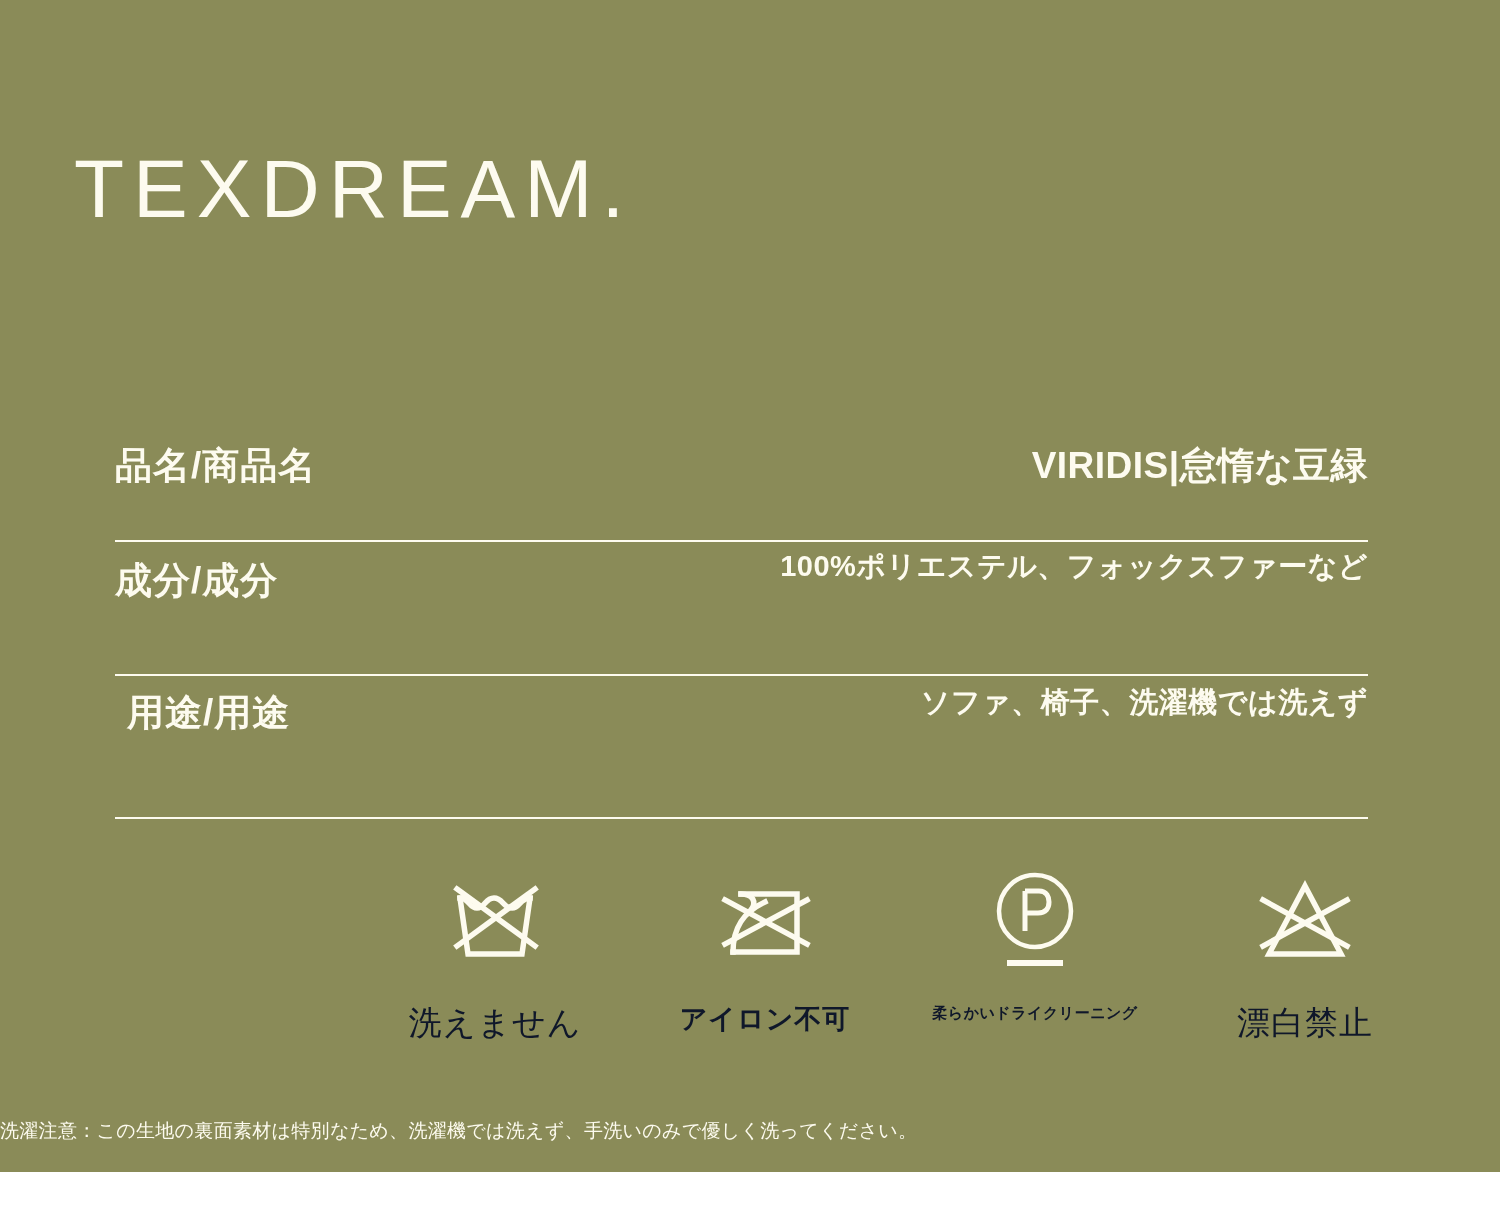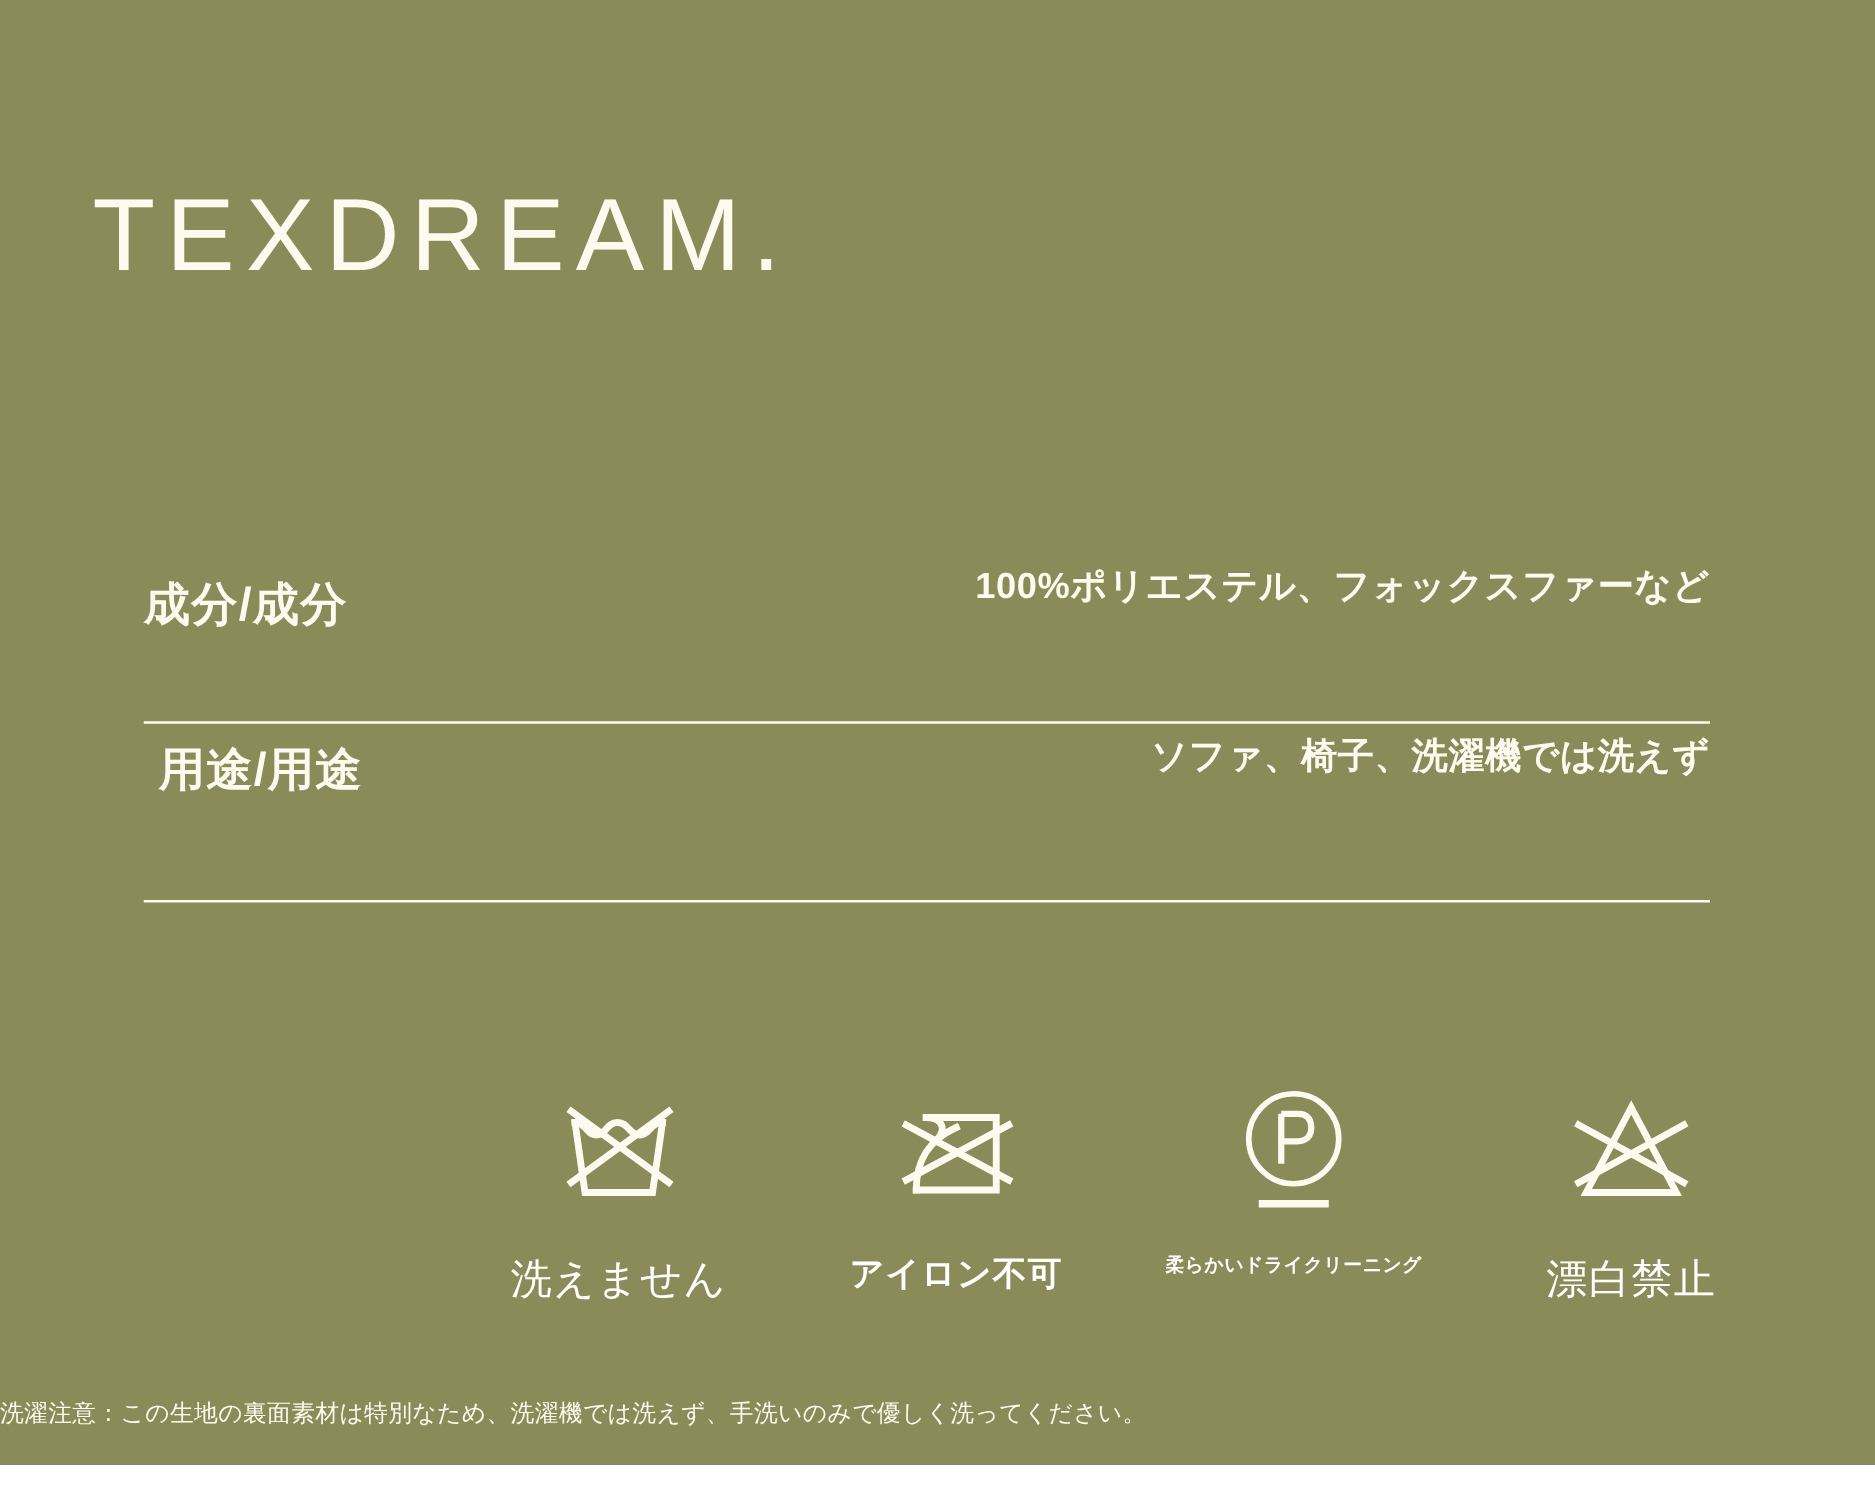--- a/index.html
+++ b/index.html
@@ -93,21 +93,21 @@
     align-items: center;
   }
   .care-glyph {
     height: 110px;
     display: flex;
     align-items: center;
     justify-content: center;
   }
   .care-caption {
     margin-top: 30px;
-    color: #ffffff;
+    color: #0f172a;
     line-height: 1.1;
     white-space: nowrap;
     text-align: center;
   }
   .cap-lg { font-size: 33px; font-weight: 400; letter-spacing: 1px; }
   .cap-md { font-size: 27px; font-weight: 700; letter-spacing: 1px; }
   .cap-sm { font-size: 15px; font-weight: 700; letter-spacing: 0.5px; }
 
   
   #footnote {
@@ -125,20 +125,24 @@
 </style>
 </head>
 <body>
 
 <div id="card">
 
   <div id="brand">TEXDREAM.</div>
 
   <div id="spec-table">
 
+    <div class="spec-row r1">
+      <div class="spec-label">品名/商品名</div>
+      <div class="spec-value">VIRIDIS|怠惰な豆緑</div>
+    </div>
 
     <div class="spec-row r2">
       <div class="spec-label">成分/成分</div>
       <div class="spec-value">100%ポリエステル、フォックスファーなど</div>
     </div>
 
     <div class="spec-row r3">
       <div class="spec-label">用途/用途</div>
       <div class="spec-value">ソファ、椅子、洗濯機では洗えず</div>
     </div>

